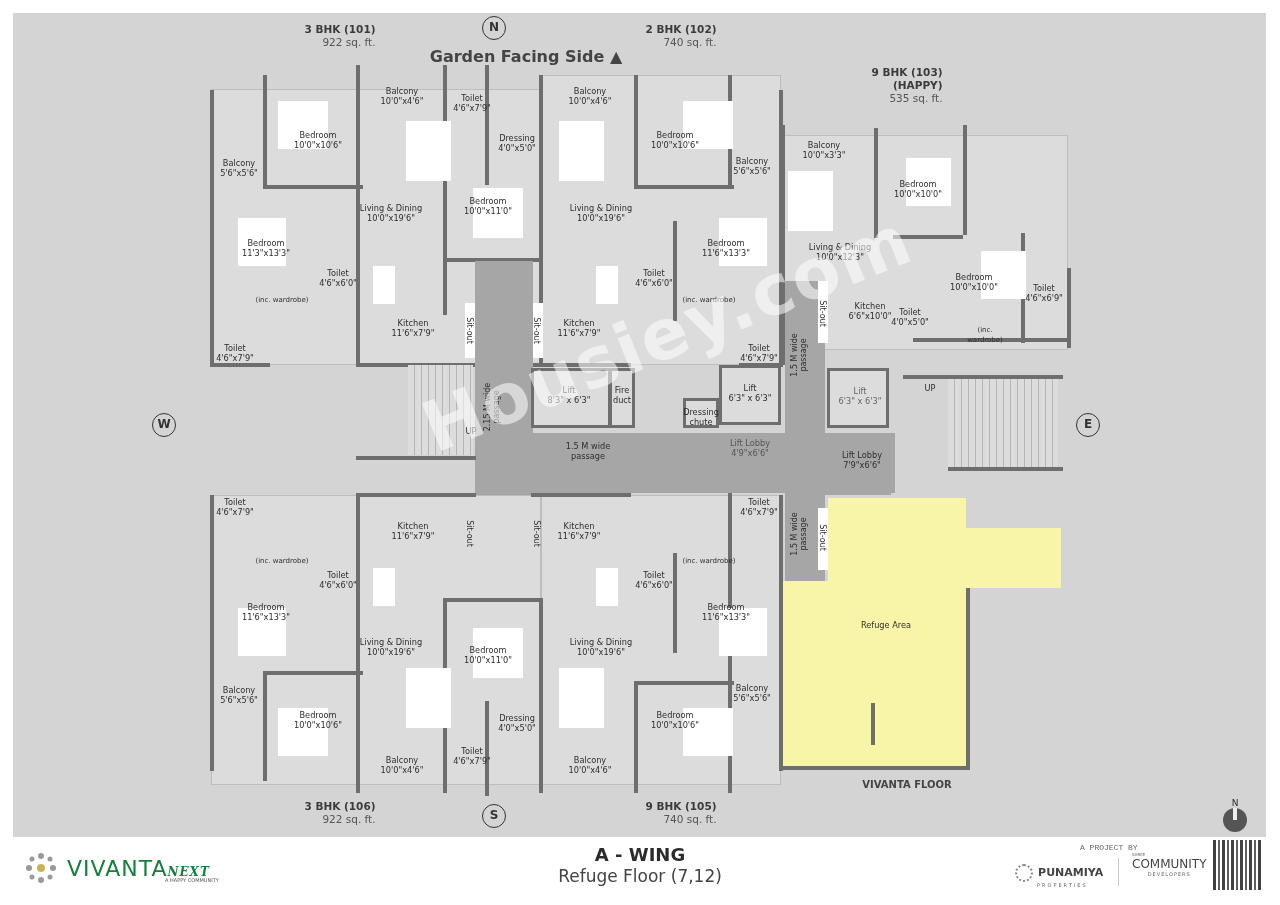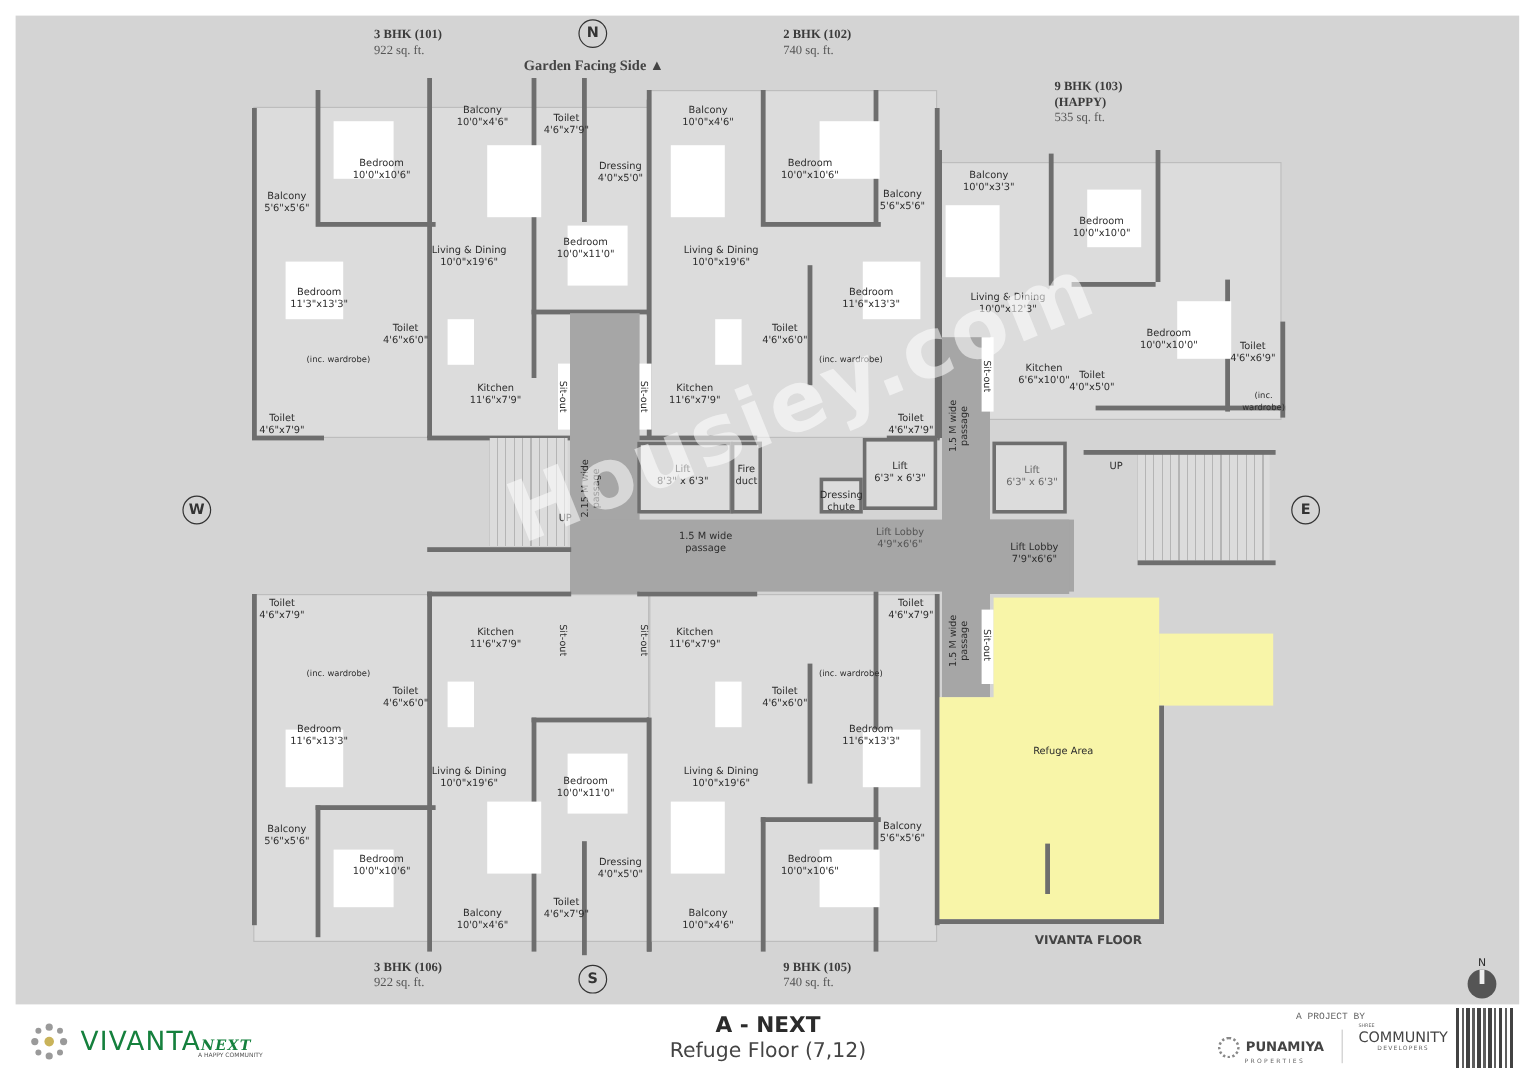--- a/index.html
+++ b/index.html
@@ -6,21 +6,21 @@
   body{width:1280px;height:905px;background:#ffffff;position:relative;overflow:hidden;font-family:"DejaVu Sans","Liberation Sans",sans-serif;}
   #plan{position:absolute;left:13px;top:13px;width:1253px;height:824px;background:#d4d4d4;overflow:hidden;}
   .abs{position:absolute;}
   .wall{position:absolute;background:#6e6e6e;}
   .room{position:absolute;background:#dcdcdc;border:1px solid #bdbdbd;box-sizing:border-box;}
   .white{position:absolute;background:#ffffff;}
   .corr{position:absolute;background:#a6a6a6;}
   .lbl{position:absolute;color:#2d2d2d;font-size:8.2px;text-align:center;line-height:10px;white-space:nowrap;transform:translateX(-50%);}
   .lbl .d{display:block;}
   .vlbl{position:absolute;color:#2d2d2d;font-size:8px;line-height:9px;text-align:center;white-space:nowrap;transform-origin:center center;}
-  .unit{position:absolute;text-align:left;transform:translateX(-50%);white-space:nowrap;font-family:Liberation Serif, serif;}
+  .unit{position:absolute;text-align:right;transform:translateX(-50%);white-space:nowrap;}
   .unit .n{font-weight:bold;color:#3b3b3b;font-size:10.5px;line-height:13px;display:block;}
   .unit .a{color:#555;font-size:10.5px;line-height:13px;display:block;}
   .compass{position:absolute;width:24px;height:24px;border:1.6px solid #333;border-radius:50%;box-sizing:border-box;color:#333;font-weight:bold;font-size:12px;line-height:21px;text-align:center;}
   .stairs{position:absolute;background:repeating-linear-gradient(90deg,#dcdcdc 0 6px,#b5b5b5 6px 7px);}
   .refuge{position:absolute;background:#f8f5a8;}
   .watermark{position:absolute;left:398px;top:380px;font-size:70px;font-weight:bold;color:rgba(255,255,255,0.55);transform:rotate(-22deg);transform-origin:left top;letter-spacing:2px;}
   #footer{position:absolute;left:13px;top:840px;width:1253px;height:58px;background:#ffffff;}
   .title-main{position:absolute;left:640px;top:844px;transform:translateX(-50%);font-weight:bold;font-size:18px;color:#2b2b2b;white-space:nowrap;}
   .title-sub{position:absolute;left:640px;top:866px;transform:translateX(-50%);font-size:17px;color:#444;white-space:nowrap;}
   .qr{position:absolute;left:1213px;top:840px;width:50px;height:50px;background:
@@ -149,21 +149,21 @@
   <div class="unit" style="left:327px;top:787px;">
     <span class="n">3 BHK (106)</span>
     <span class="a">922 sq. ft.</span>
   </div>
   <div class="unit" style="left:668px;top:787px;">
     <span class="n">9 BHK (105)</span>
     <span class="a">740 sq. ft.</span>
   </div>
 
   <div class="compass" style="left:469px;top:3px;">N</div>
-  <div class="unit" style="left:482px;top:34px;font-size:12px;font-weight:bold;color:#444;">Garden Facing Side ▲</div>
+  <div class="unit" style="left:513px;top:34px;font-size:16px;font-weight:bold;color:#444;">Garden Facing Side ▲</div>
   <div class="compass" style="left:139px;top:400px;">W</div>
   <div class="compass" style="left:1063px;top:400px;">E</div>
   <div class="compass" style="left:469px;top:791px;">S</div>
 
   <div class="lbl" style="left:389px;top:73px;">
       <span class="d">Balcony</span>
       <span class="d">10'0"x4'6"</span>
     </div>
   <div class="lbl" style="left:459px;top:80px;">
       <span class="d">Toilet</span>
@@ -266,21 +266,21 @@
       <span class="d">4'6"x6'9"</span>
     </div>
   <div class="lbl" style="left:857px;top:288px;">
       <span class="d">Kitchen</span>
       <span class="d">6'6"x10'0"</span>
     </div>
   <div class="lbl" style="left:897px;top:294px;">
       <span class="d">Toilet</span>
       <span class="d">4'0"x5'0"</span>
     </div>
-  <div class="lbl" style="left:1040px;top:312px;font-size:7px;">
+  <div class="lbl" style="left:972px;top:312px;font-size:7px;">
       <span class="d">(inc.</span>
       <span class="d">wardrobe)</span>
     </div>
 
   <div class="vlbl" style="left:455px;top:385px;transform:rotate(-90deg);">
       <span style="display:block">2.15 M wide</span>
       <span style="display:block">passage</span>
     </div>
   <div class="lbl" style="left:575px;top:428px;">
       <span class="d">1.5 M wide</span>
@@ -443,21 +443,21 @@
       <g fill="#c9b35a">
           <circle cx="18" cy="18" r="4"></circle>
         </g>
     </svg>
   </div>
   <div class="abs" style="left:54px;top:16px;font-size:22px;color:#15803d;letter-spacing:1px;">
     <span>VIVANTA</span><span style="font-family:'DejaVu Serif',serif;font-style:italic;font-size:12px;font-weight:bold;">NEXT</span>
   </div>
   <div class="abs" style="left:152px;top:37px;font-size:5px;color:#555;">A HAPPY COMMUNITY</div>
 </div>
-<div class="title-main">A - NEXT</div>
+<div class="title-main">A - WING</div>
 <div class="title-sub">Refuge Floor (7,12)</div>
 
 <div class="abs" style="left:1080px;top:843px;font-size:8px;color:#666;font-family:Liberation Mono, monospace;">A PROJECT BY</div>
 <div class="abs" style="left:1015px;top:862px;">
   <span style="display:inline-block;width:14px;height:14px;border-radius:50%;border:2px dotted #888;vertical-align:middle;"></span>
   <span style="font-weight:bold;font-size:11px;color:#444;vertical-align:middle;">PUNAMIYA</span>
   <span style="display:block;font-size:5px;color:#666;letter-spacing:2px;margin-left:22px;">PROPERTIES</span>
 </div>
 <div class="abs" style="left:1118px;top:858px;width:1px;height:28px;background:#ccc;"></div>
 <div class="abs" style="left:1132px;top:852px;text-align:center;">

